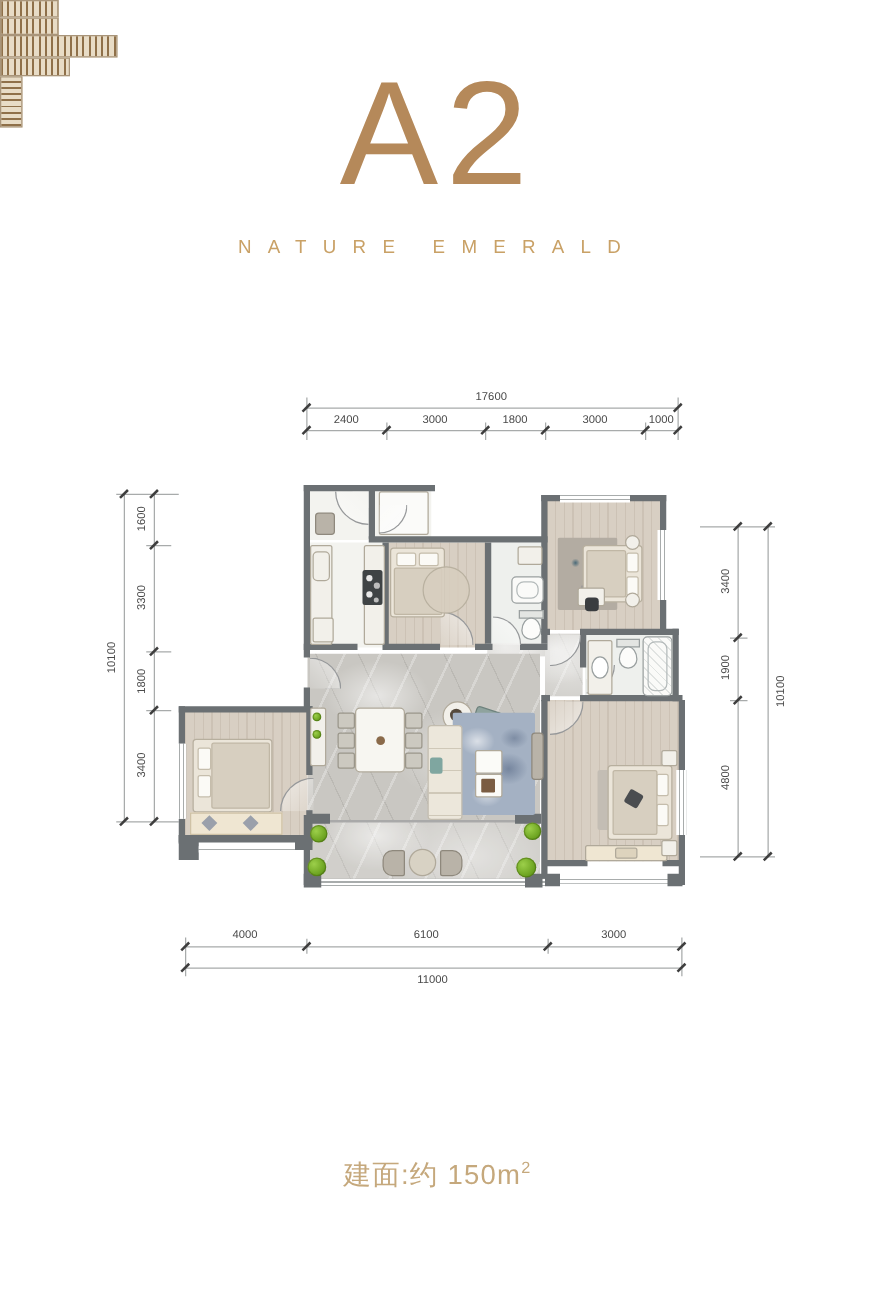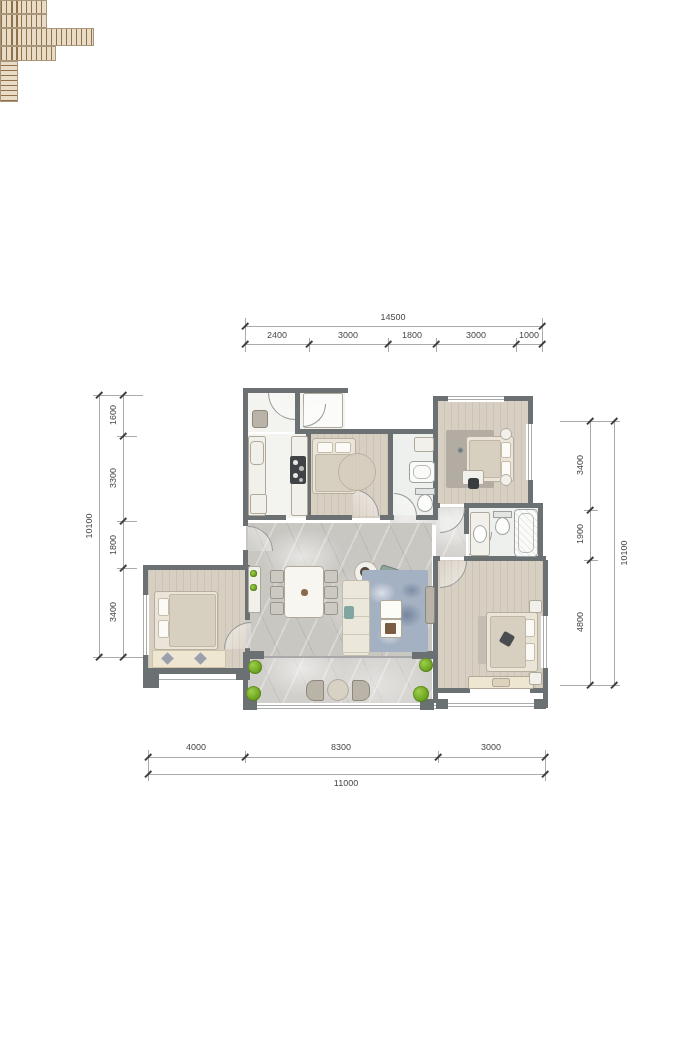--- a/index.html
+++ b/index.html
@@ -64,40 +64,42 @@
   .wm{position:absolute;right:6px;bottom:4px;text-align:right;color:#ffffff;
       text-shadow:0 0 1px #d9d9d9,1px 1px 2px #cfcfcf;}
   .wm .cn{font-size:17px;font-weight:700;letter-spacing:3px;margin-right:28px;}
   .wm .en{font-size:37px;font-weight:700;font-style:italic;line-height:0.9;letter-spacing:-1px;}
 </style>
 </head>
 <body>
 
 <div class="page">
 
+  <div class="title">A2</div>
+  <div class="subtitle">NATURE EMERALD</div>
 
   <div class="plan">
 
     <div class="dlh" style="left:245px;top:326px;width:297px;"></div>
     <div class="dlh" style="left:245px;top:344px;width:297px;"></div>
     <div class="dlv" style="left:245px;top:318px;height:34px;"></div>
     <div class="dlv" style="left:542px;top:318px;height:34px;"></div>
     <div class="dlv" style="left:309px;top:338px;height:14px;"></div>
     <div class="dlv" style="left:388px;top:338px;height:14px;"></div>
     <div class="dlv" style="left:436px;top:338px;height:14px;"></div>
     <div class="dlv" style="left:516px;top:338px;height:14px;"></div>
     <i class="tk" style="left:245px;top:326px;"></i>
       <i class="tk" style="left:542px;top:326px;"></i>
     <i class="tk" style="left:245px;top:344px;"></i>
       <i class="tk" style="left:309px;top:344px;"></i>
     <i class="tk" style="left:388px;top:344px;"></i>
       <i class="tk" style="left:436px;top:344px;"></i>
     <i class="tk" style="left:516px;top:344px;"></i>
       <i class="tk" style="left:542px;top:344px;"></i>
-    <span class="dtx" style="left:393px;top:317px;">14500</span>
+    <span class="dtx" style="left:393px;top:317px;">17600</span>
     <span class="dtx" style="left:277px;top:335px;">2400</span>
     <span class="dtx" style="left:348px;top:335px;">3000</span>
     <span class="dtx" style="left:412px;top:335px;">1800</span>
     <span class="dtx" style="left:476px;top:335px;">3000</span>
     <span class="dtx" style="left:529px;top:335px;">1000</span>
 
     <div class="dlv" style="left:99px;top:395px;height:262px;"></div>
     <div class="dlv" style="left:123px;top:395px;height:262px;"></div>
     <div class="dlh" style="left:93px;top:395px;width:50px;"></div>
     <div class="dlh" style="left:93px;top:657px;width:50px;"></div>
@@ -140,21 +142,21 @@
     <div class="dlv" style="left:545px;top:750px;height:31px;"></div>
     <div class="dlv" style="left:245px;top:751px;height:12px;"></div>
     <div class="dlv" style="left:438px;top:751px;height:12px;"></div>
     <i class="tk" style="left:148px;top:757px;"></i>
       <i class="tk" style="left:245px;top:757px;"></i>
     <i class="tk" style="left:438px;top:757px;"></i>
       <i class="tk" style="left:545px;top:757px;"></i>
     <i class="tk" style="left:148px;top:774px;"></i>
       <i class="tk" style="left:545px;top:774px;"></i>
     <span class="dtx" style="left:196px;top:747px;">4000</span>
-    <span class="dtx" style="left:341px;top:747px;">8300</span>
+    <span class="dtx" style="left:341px;top:747px;">6100</span>
     <span class="dtx" style="left:491px;top:747px;">3000</span>
     <span class="dtx" style="left:346px;top:783px;">11000</span>
 
     <div class="room lite" style="left:246px;top:391px;width:49px;height:41px;"></div>
     <div class="room lite" style="left:300px;top:391px;width:45px;height:39px;"></div>
     <div class="furn" style="left:303px;top:393px;width:38px;height:33px;background:#fbfbf9;"></div>
     <div class="room lite" style="left:246px;top:434px;width:61px;height:84px;"></div>
     <div class="room wood" style="left:310px;top:434px;width:79px;height:84px;"></div>
     <div class="room tile" style="left:392px;top:434px;width:42px;height:81px;"></div>
     <div class="room wood" style="left:437px;top:400px;width:92px;height:104px;"></div>
@@ -331,15 +333,18 @@
 
     <div class="plant" style="left:248px;top:660px;width:14px;height:14px;"></div>
     <div class="plant" style="left:246px;top:686px;width:15px;height:15px;"></div>
     <div class="plant" style="left:419px;top:658px;width:14px;height:14px;"></div>
     <div class="plant" style="left:413px;top:686px;width:16px;height:16px;"></div>
     <div class="gfurn" style="left:306px;top:680px;width:16px;height:19px;border-radius:8px 2px 2px 8px;"></div>
     <div class="furn" style="left:327px;top:679px;width:20px;height:20px;border-radius:50%;background:#d8d2c4;"></div>
     <div class="gfurn" style="left:352px;top:680px;width:16px;height:19px;border-radius:2px 8px 8px 2px;"></div>
   </div>
 
+  <div class="f-sub">
+    <span>建面:约 150m</span><sup>2</sup>
+  </div>
 
 
 </div>
 
 </body></html>

